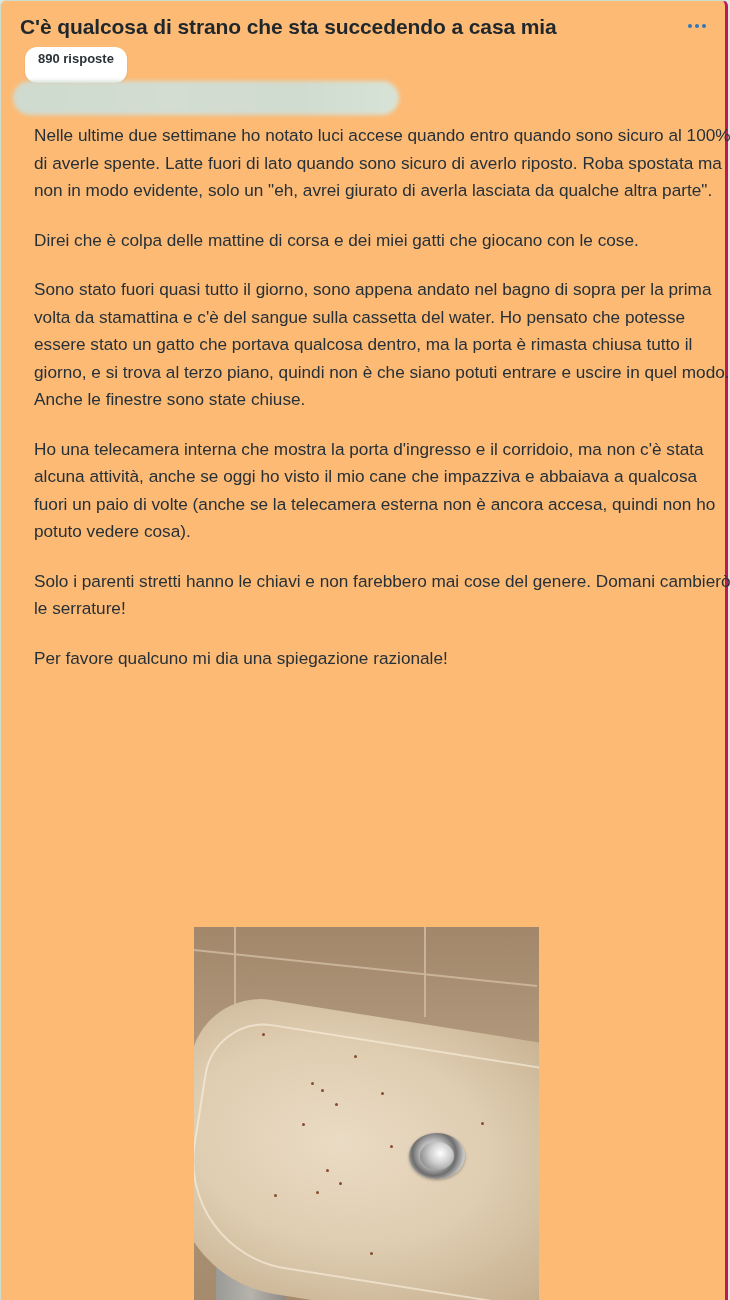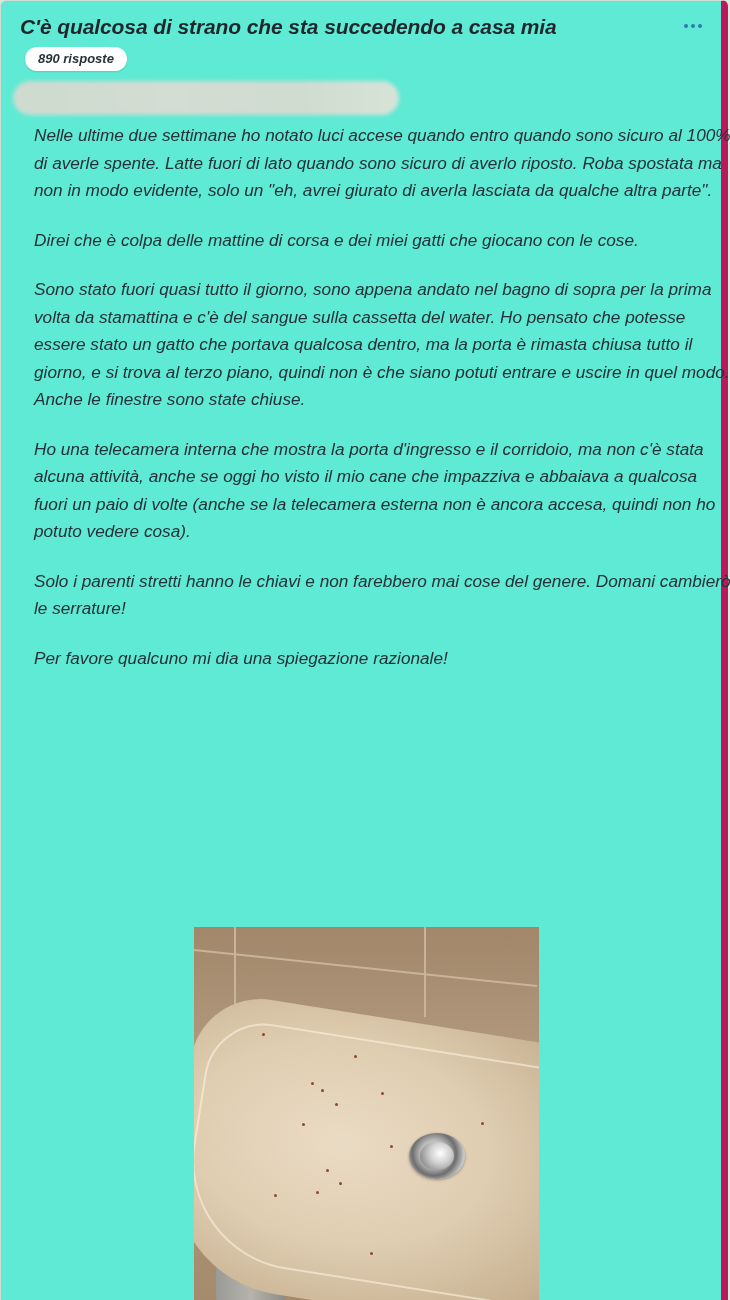--- a/index.html
+++ b/index.html
@@ -7,29 +7,28 @@
       padding: 0;
       width: 730px;
       height: 1300px;
       overflow: hidden;
       background: #dde9dd;
     }
     .card {
       position: relative;
       width: 728px;
       height: 1300px;
-      background: #5eead4;
+      background: #fdba74;
       border-left: 1px solid #cfdccf;
-      border-right: 7px solid #be185d;
+      border-right: 3px solid #be185d;
       border-top: 1px solid #cfdccf;
       border-radius: 6px 6px 0 0;
       box-sizing: border-box;
       font-family: "Liberation Sans", sans-serif;
       color: #222a30;
-      font-style: italic;
     }
     .title {
       position: absolute;
       left: 19px;
       top: 14px;
       margin: 0;
       font-size: 21px;
       font-weight: bold;
       color: #1f272d;
       letter-spacing: -0.1px;
@@ -50,21 +49,21 @@
     .more-btn .dot {
       width: 4px;
       height: 4px;
       border-radius: 50%;
       background: #2f78b8;
     }
     .badge {
       position: absolute;
       left: 24px;
       top: 46px;
-      height: 24px;
+      height: 36px;
       padding: 0 13px;
       background: #ffffff;
       border-radius: 12px;
       font-size: 13px;
       font-weight: bold;
       color: #2a3238;
       line-height: 24px;
       box-shadow: 0 1px 2px rgba(0,0,0,0.12);
     }
     .author-blur {

